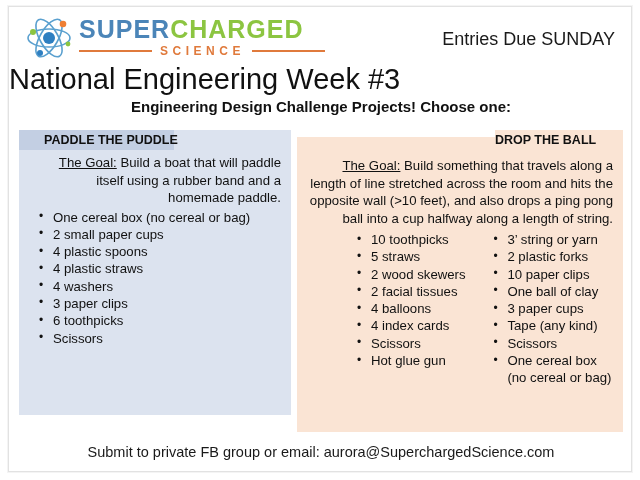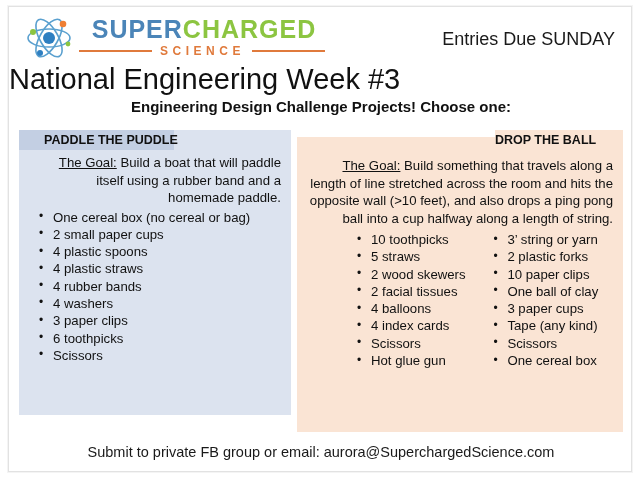--- a/index.html
+++ b/index.html
@@ -53,21 +53,20 @@
     left: 58px;
     top: 3px;
     width: 250px;
   }
   .wm-main {
     font-size: 25px;
     font-weight: bold;
     letter-spacing: 1.0px;
     line-height: 26px;
     white-space: nowrap;
-    text-align: center;
   }
   .wm-super { color: #4b85b8; }
   .wm-charged { color: #8cc541; }
   .wm-sub-row {
     display: flex;
     align-items: center;
     margin-top: 2px;
     width: 246px;
   }
   .wm-dash {
@@ -271,21 +270,20 @@
 
   <div id="panel-left">
     <div id="panel-left-header">PADDLE THE PUDDLE</div>
     <div id="panel-left-body">
       <div class="goal-text"><span class="goal-label">The Goal:</span><span> Build a boat that will paddle itself using a rubber band and a homemade paddle.</span></div>
       <ul class="mat-list" id="left-materials">
           <li>One cereal box (no cereal or bag)</li>
           <li>2 small paper cups</li>
           <li>4 plastic spoons</li>
           <li>4 plastic straws</li>
-          <li>4 rubber bands</li>
           <li>4 washers</li>
           <li>3 paper clips</li>
           <li>6 toothpicks</li>
           <li>Scissors</li>
         </ul>
     </div>
   </div>
 
   <div id="panel-right">
     <div id="panel-right-header">DROP THE BALL</div>
@@ -307,20 +305,21 @@
         <div id="right-col-b">
           <ul class="mat-list" id="right-materials-b">
               <li>3’ string or yarn</li>
               <li>2 plastic forks</li>
               <li>10 paper clips</li>
               <li>One ball of clay</li>
               <li>3 paper cups</li>
               <li>Tape (any kind)</li>
               <li>Scissors</li>
               <li>One cereal box</li>
+              <li class="cont">(no cereal or bag)</li>
             </ul>
         </div>
       </div>
     </div>
   </div>
 
   <div id="footer">Submit to private FB group or email: aurora@SuperchargedScience.com</div>
 
 </div>
 

